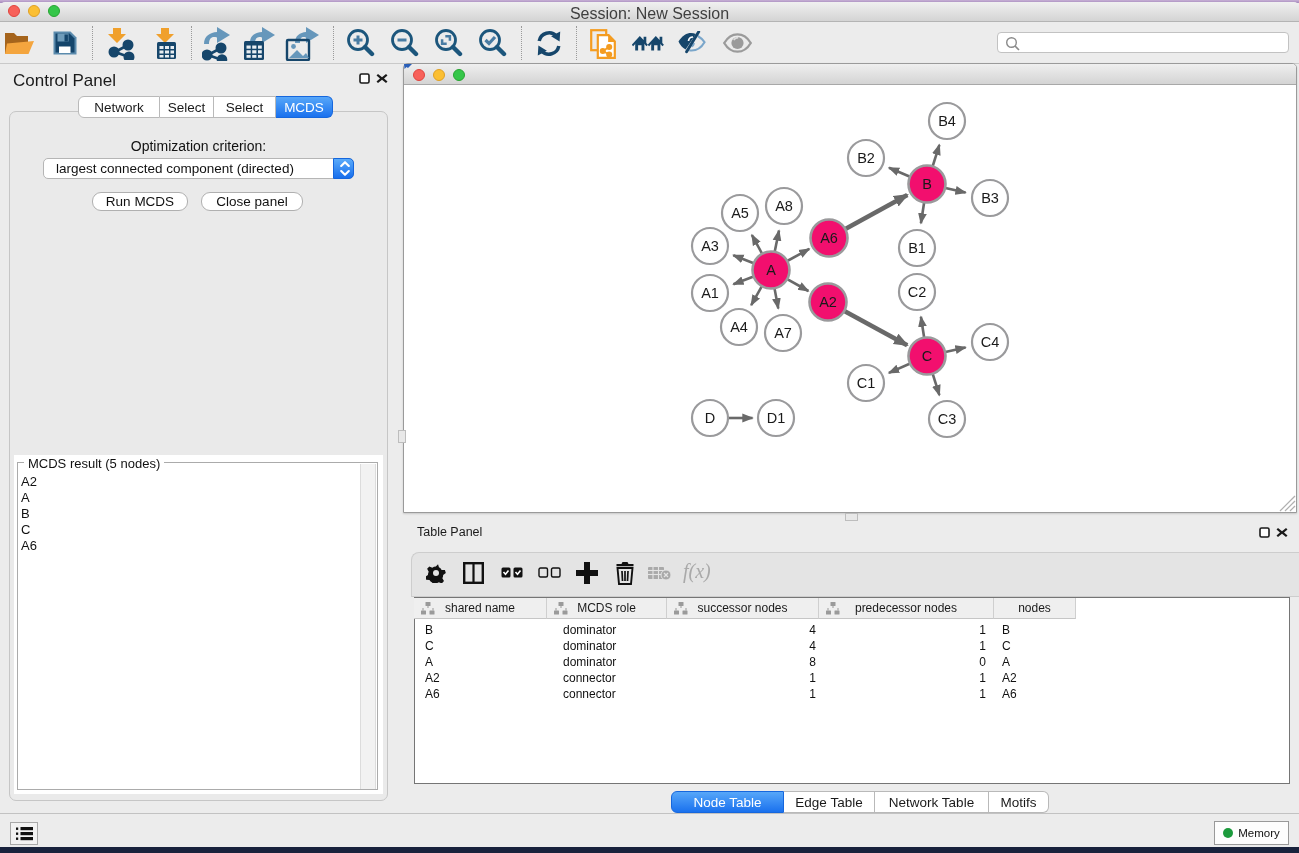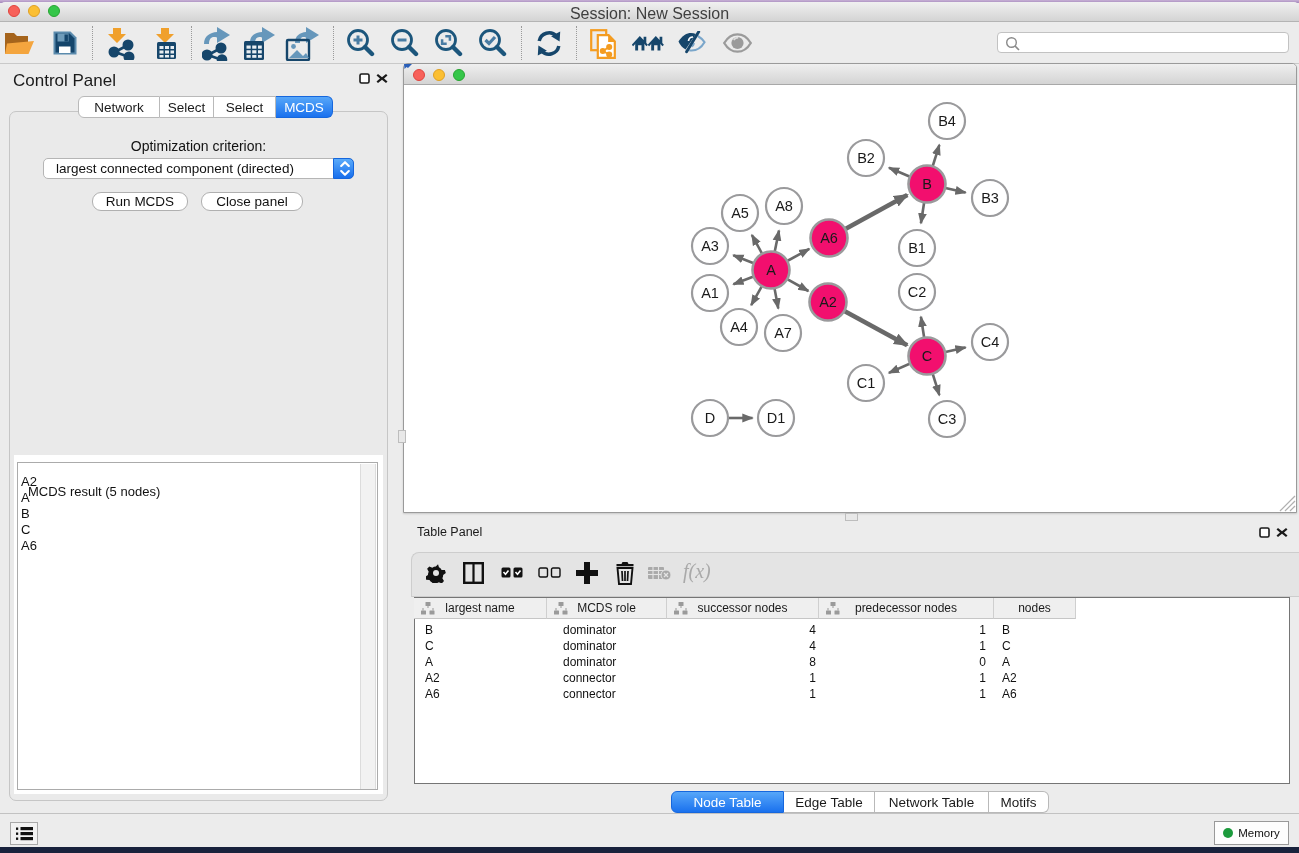--- a/index.html
+++ b/index.html
@@ -23,21 +23,21 @@
 .tab { height:22px; line-height:21px; background:#fff; border:1px solid #b9b9b9; border-left:none; color:#1a1a1a; text-align:center; font-size:13.5px; }
 .tab.first { border-left:1px solid #b9b9b9; border-radius:6px 0 0 6px; }
 .tab.last  { border-radius:0 6px 6px 0; }
 .tab.blue { background:linear-gradient(#57a7f9,#1a71ee); border-color:#1667dd; color:#fff;text-align:center; }
 #optlabel { left:9px; top:138px; width:379px; text-align:center; font-size:14px; color:#111; }
 #dropdown { left:43px; top:158px; width:311px; height:21px; background:#fff; border:1px solid #b5b5b5; border-radius:5px; font-size:13.5px; color:#111; line-height:19px; padding-left:12px; }
 #ddbtn { left:333px; top:158px; width:21px; height:21px; background:linear-gradient(#5babfa,#176eec); border:1px solid #1566dd; border-radius:0 5px 5px 0; }
 .btn { position:absolute; height:19px; background:#fff; border:1px solid #b0b0b0; border-radius:9px; font-size:13.5px; color:#111; text-align:center; line-height:17px; }
 #fs-white { left:14px; top:455px; width:369px; height:339px; background:#fff; }
 #fs-border { left:17px; top:462px; width:361px; height:328px; border:1px solid #ababab; }
-#fs-label { left:24px; top:484px; background:#fff; padding:0 4px; font-size:13px; color:#111; }
+#fs-label { left:24px; top:456px; background:#fff; padding:0 4px; font-size:13px; color:#111; }
 #fs-scroll { left:360px; top:464px; width:16px; height:325px; background:#f2f2f2; border-left:1px solid #dcdcdc; border-right:1px solid #dcdcdc; }
 #fs-list { left:21px; top:474px; font-size:13px; color:#111; line-height:16px; }
 
 
 #netwin { left:403px; top:63px; width:894px; height:450px; background:#fff; border:1px solid #9a9a9a; border-radius:5px 5px 0 0; box-shadow:0 1px 2px rgba(0,0,0,0.15); }
 #nw-titlebar { left:0px; top:0px; width:892px; height:21px; background:linear-gradient(#efefef,#d4d4d4); border-bottom:1px solid #a8a8a8; border-radius:4px 4px 0 0; }
 #nw-title { left:0; top:4px; width:892px; text-align:center; font-size:14px; color:#333; }
 
 
 #tp-title { left:417px; top:525px; font-size:12.5px; color:#1a1a1a; }
@@ -370,21 +370,21 @@
       <line x1="0" y1="8.5" x2="16" y2="8.5"></line>
     <line x1="5" y1="1" x2="5" y2="13"></line>
       <line x1="10.5" y1="1" x2="10.5" y2="13"></line>
   </g>
   <circle cx="18" cy="9" r="5" fill="#a9a9a9" stroke="#e4e4e4" stroke-width="1"></circle>
   <path d="M16,7 l4,4 M20,7 l-4,4" stroke="#e4e4e4" stroke-width="1.3"></path>
 </svg>
 <div class="abs" style="left:683px;top:560px;width:40px;font-family:Liberation Serif, serif;font-style:italic;font-size:20px;color:#a9a9a9;">f(x)</div>
 <div class="abs" id="tp-table"></div>
 <div class="abs" style="left:414px;top:598px;width:876px;">
-  <div class="th" style="left:0;width:133px;">largest name</div>
+  <div class="th" style="left:0;width:133px;">shared name</div>
   <div class="th" style="left:133px;width:120px;">MCDS role</div>
   <div class="th" style="left:253px;width:152px;">successor nodes</div>
   <div class="th" style="left:405px;width:175px;">predecessor nodes</div>
   <div class="th" style="left:580px;width:82px;">nodes</div>
 </div>
 <svg class="abs" style="left:421px;top:602px;" width="14" height="13" viewBox="0 0 14 13">
     <g fill="#9a9a9a">
       <rect x="4.5" y="0" width="5" height="4" rx="0.5"></rect>
       <rect x="0" y="8.5" width="5" height="4" rx="0.5"></rect>
       <rect x="8.5" y="8.5" width="5" height="4" rx="0.5"></rect>

